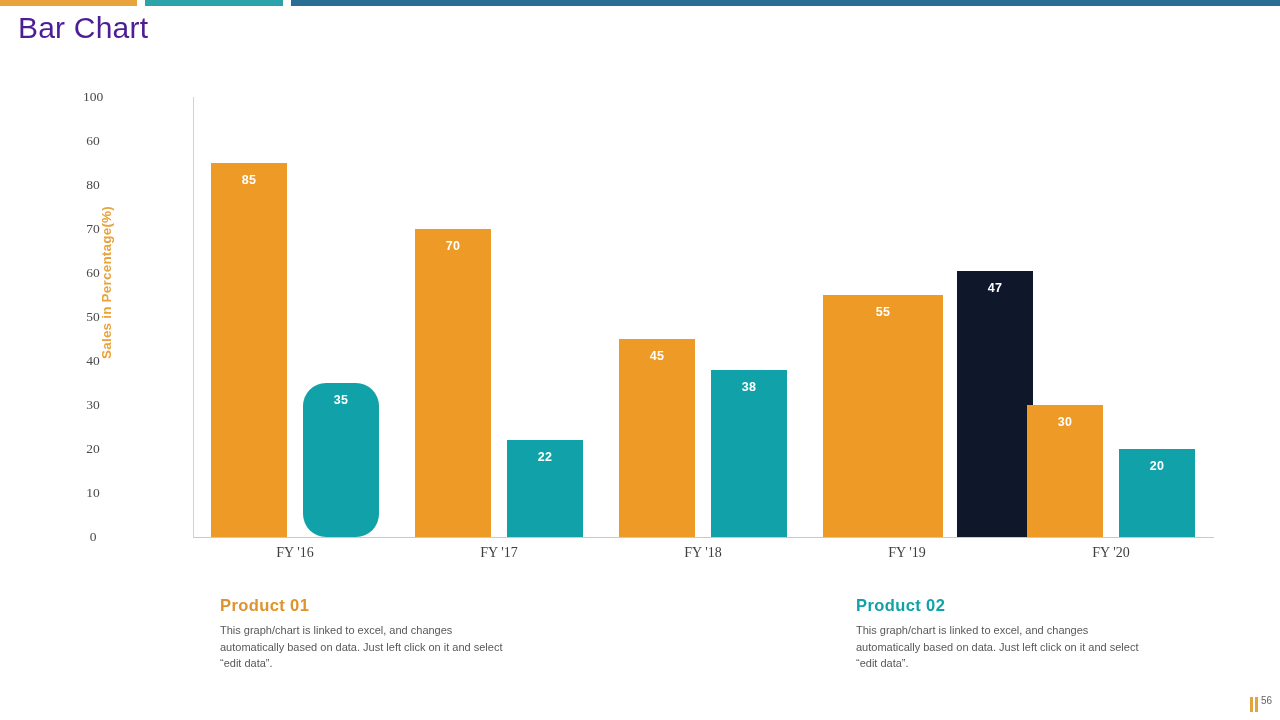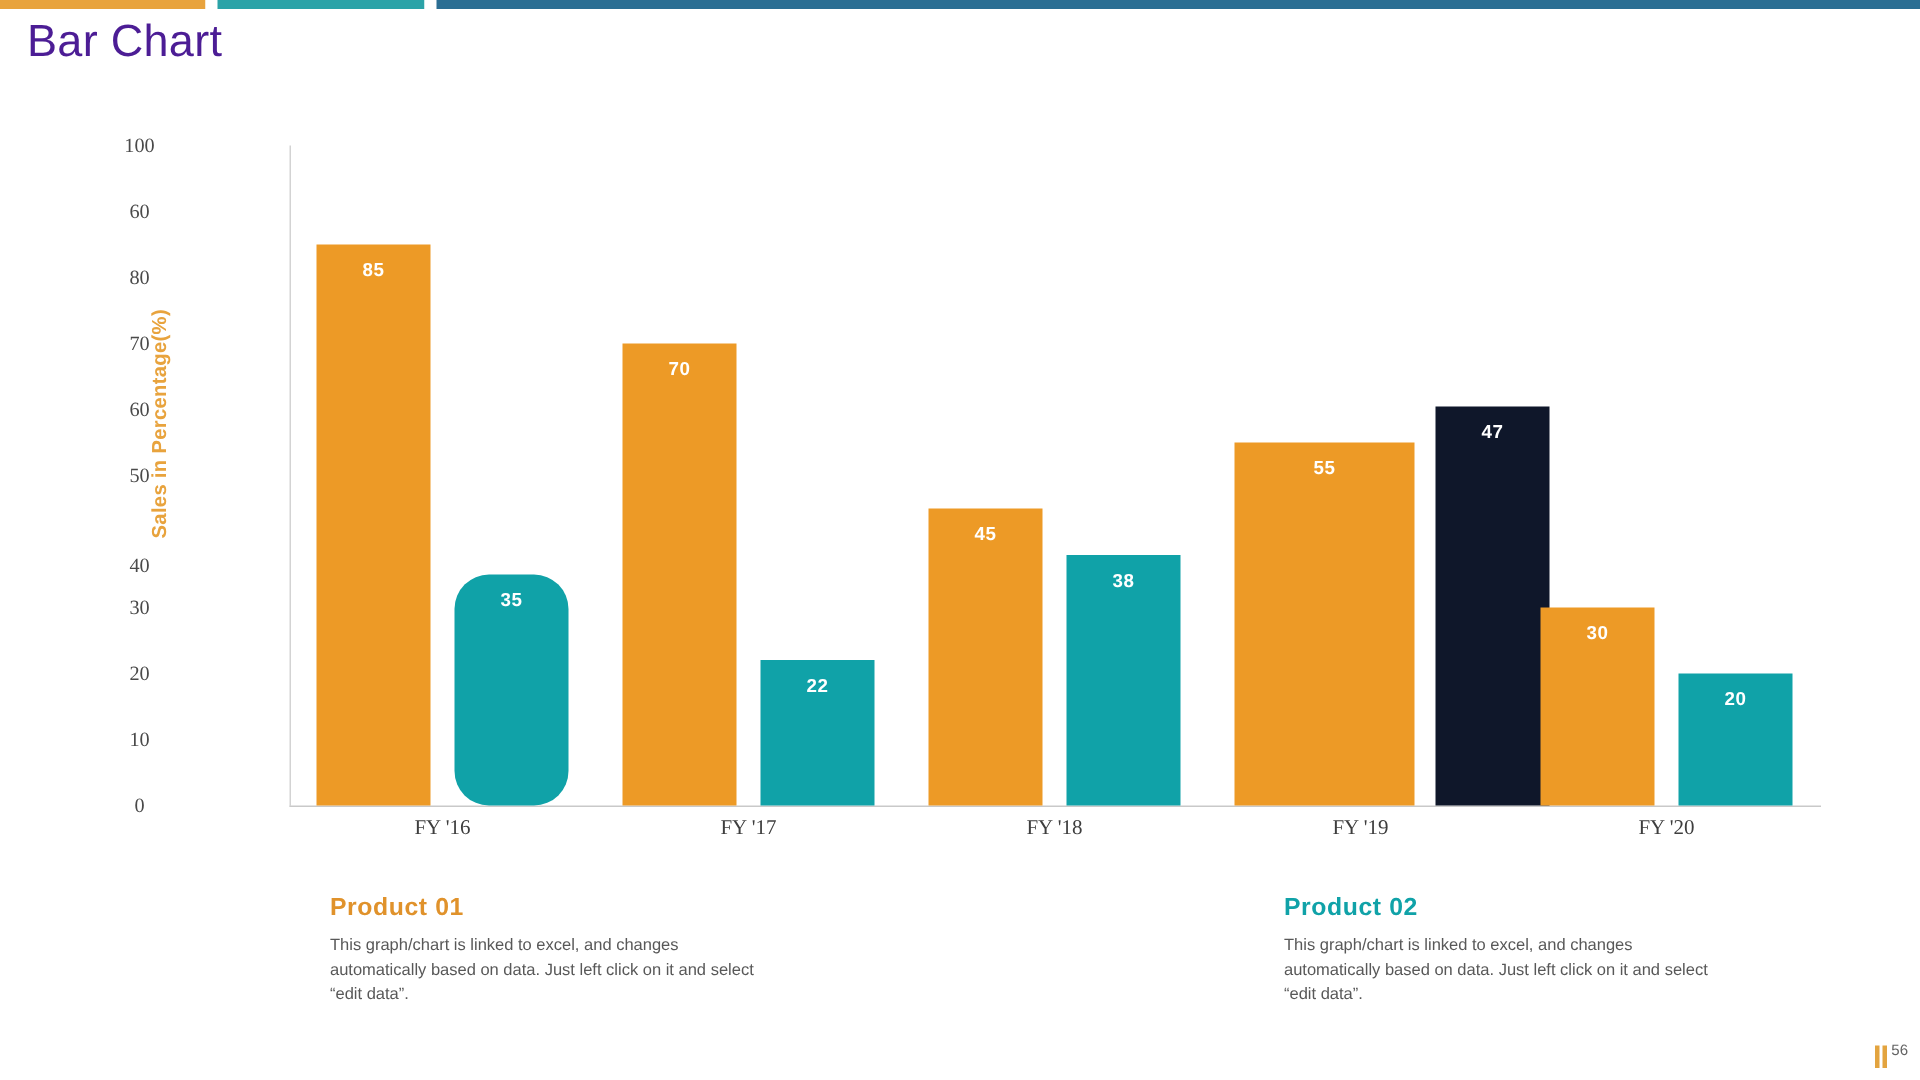--- a/index.html
+++ b/index.html
@@ -202,21 +202,21 @@
 
   <div class="y-axis-title">Sales in Percentage(%)</div>
 
   <div class="y-ticks">
       <div class="y-tick" style="top: 0px;">100</div>
       <div class="y-tick" style="top: 44px;">60</div>
       <div class="y-tick" style="top: 88px;">80</div>
       <div class="y-tick" style="top: 132px;">70</div>
       <div class="y-tick" style="top: 176px;">60</div>
       <div class="y-tick" style="top: 220px;">50</div>
-      <div class="y-tick" style="top: 280px;">40</div>
+      <div class="y-tick" style="top: 264px;">40</div>
       <div class="y-tick" style="top: 308px;">30</div>
       <div class="y-tick" style="top: 352px;">20</div>
       <div class="y-tick" style="top: 396px;">10</div>
       <div class="y-tick" style="top: 440px;">0</div>
     </div>
 
   <div class="plot"></div>
 
   <div class="bars-layer">
       <div class="bar s1" style="left: 18px; width: 76px; height: 374px; background: rgb(237, 154, 38);">

